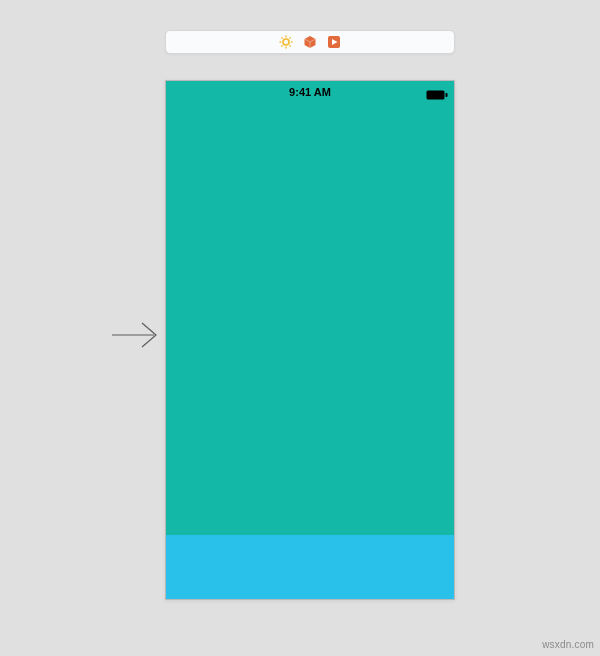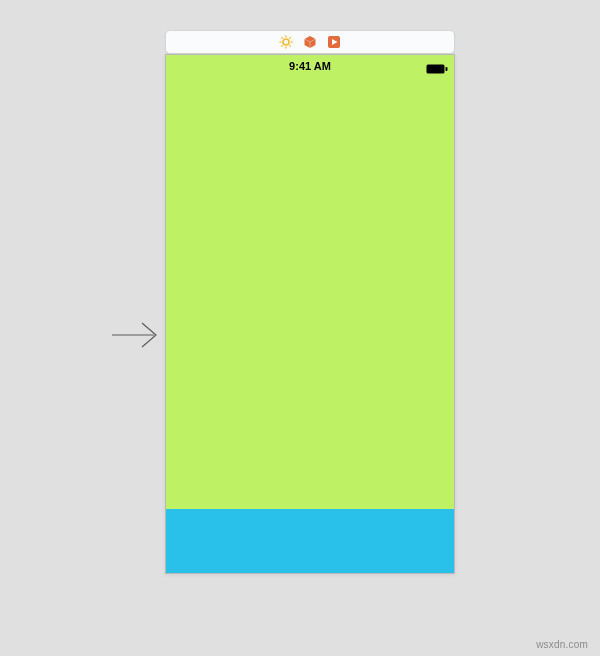--- a/index.html
+++ b/index.html
@@ -29,23 +29,24 @@
       align-items: center;
       justify-content: center;
       gap: 10px;
     }
     .tb-icon {
       display: inline-flex;
       align-items: center;
       justify-content: center;
     }
     .device-frame {
+      margin-top: 26px;
       width: 290px;
       height: 520px;
-      background: #bef264;
+      background: #14b8a6;
       border: 1px solid #b8b8b8;
       box-shadow: 0 1px 4px rgba(0,0,0,0.08);
       position: relative;
       display: flex;
       flex-direction: column;
     }
     .status-bar {
       height: 22px;
       width: 100%;
       display: flex;
@@ -73,21 +74,21 @@
       width: 100%;
       background: #29c0ea;
     }
     .arrow-pointer {
       position: absolute;
       left: 110px;
       top: 318px;
     }
     .watermark {
       position: absolute;
-      right: 12px;
+      right: 6px;
       bottom: 6px;
       font-size: 10px;
       color: #8a8a8a;
       letter-spacing: 0.2px;
     }
   </style>
 </head>
 <body>
 
 <div class="arrow-pointer">

